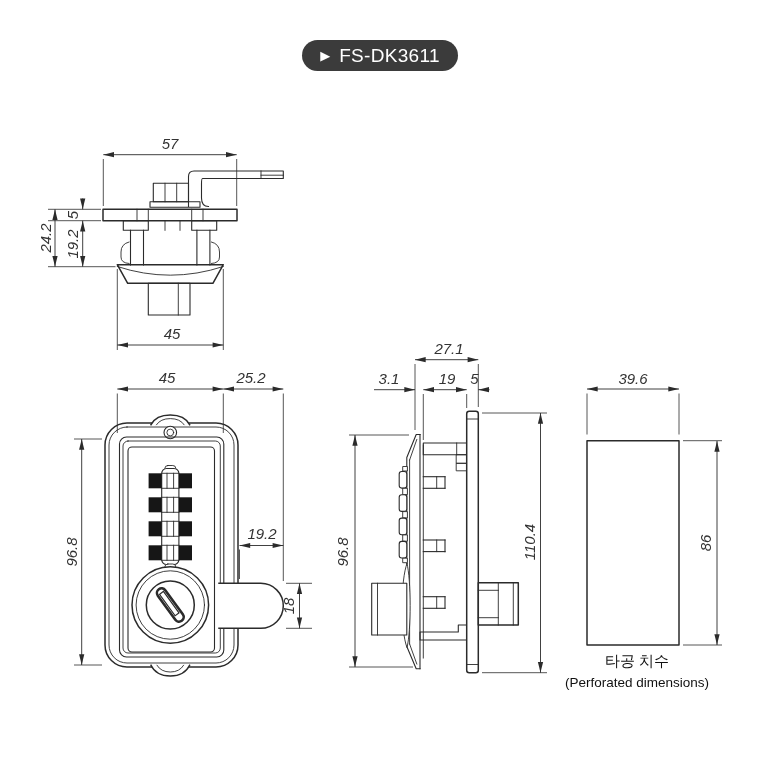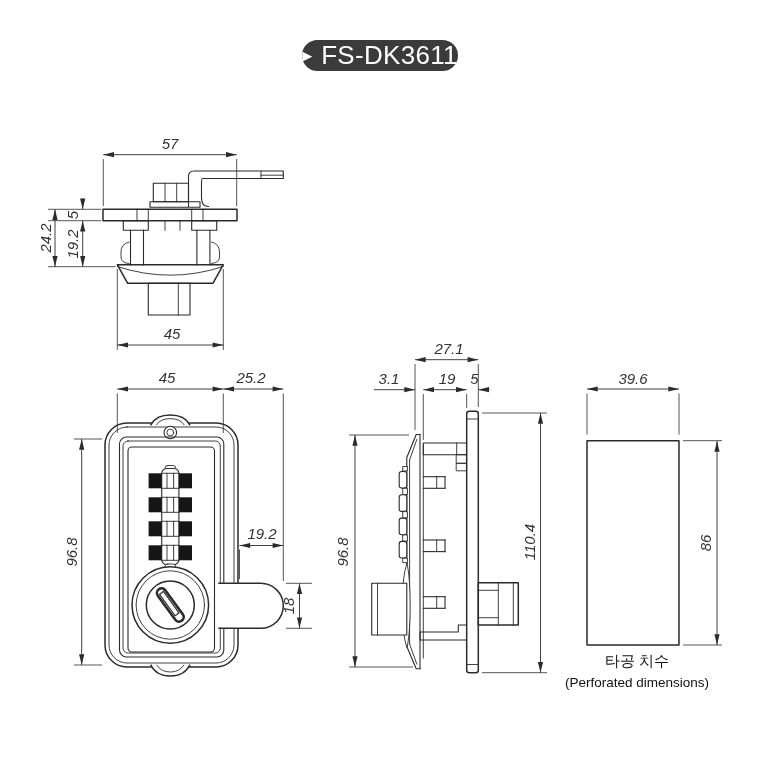--- a/index.html
+++ b/index.html
@@ -6,21 +6,21 @@
     --badge_bg:#3b3b3b; --badge_text:#ffffff; --line:#2b2b2b;
     --dim_text:#333333; --background:#ffffff; --wheel_fill:#161616;
   }
   html,body{margin:0;padding:0;background:var(--background);}
   .canvas{position:relative;width:760px;height:760px;background:var(--background);overflow:hidden;
           font-family:"Liberation Sans",sans-serif;}
   .badge{position:absolute;left:302px;top:40px;width:156px;height:31px;background:var(--badge_bg);
          border-radius:16px;display:flex;align-items:center;justify-content:center;gap:9px;
          color:var(--badge_text);}
   .badge .tri{font-size:13px;line-height:1;}
-  .badge .lbl{font-size:26px;letter-spacing:0.3px;}
+  .badge .lbl{font-size:19px;letter-spacing:0.3px;}
   svg{position:absolute;left:0;top:0;}
   .ln{fill:none;stroke:var(--line);stroke-width:1.1;stroke-linecap:square;stroke-linejoin:round;}
   .ln2{stroke-width:1.5;}
   .lnt{stroke-width:0.9;}
   .wf{fill:var(--background);}
   .dark{fill:var(--wheel_fill);stroke:none;}
   .dim{fill:none;stroke:var(--line);stroke-width:0.9;}
   .ext{fill:none;stroke:var(--line);stroke-width:0.8;}
   .dtxt{font:italic 15px "Liberation Sans",sans-serif;fill:var(--dim_text);text-anchor:middle;}
   .cap1{font:15px "Liberation Sans",sans-serif;fill:#111111;text-anchor:middle;}

